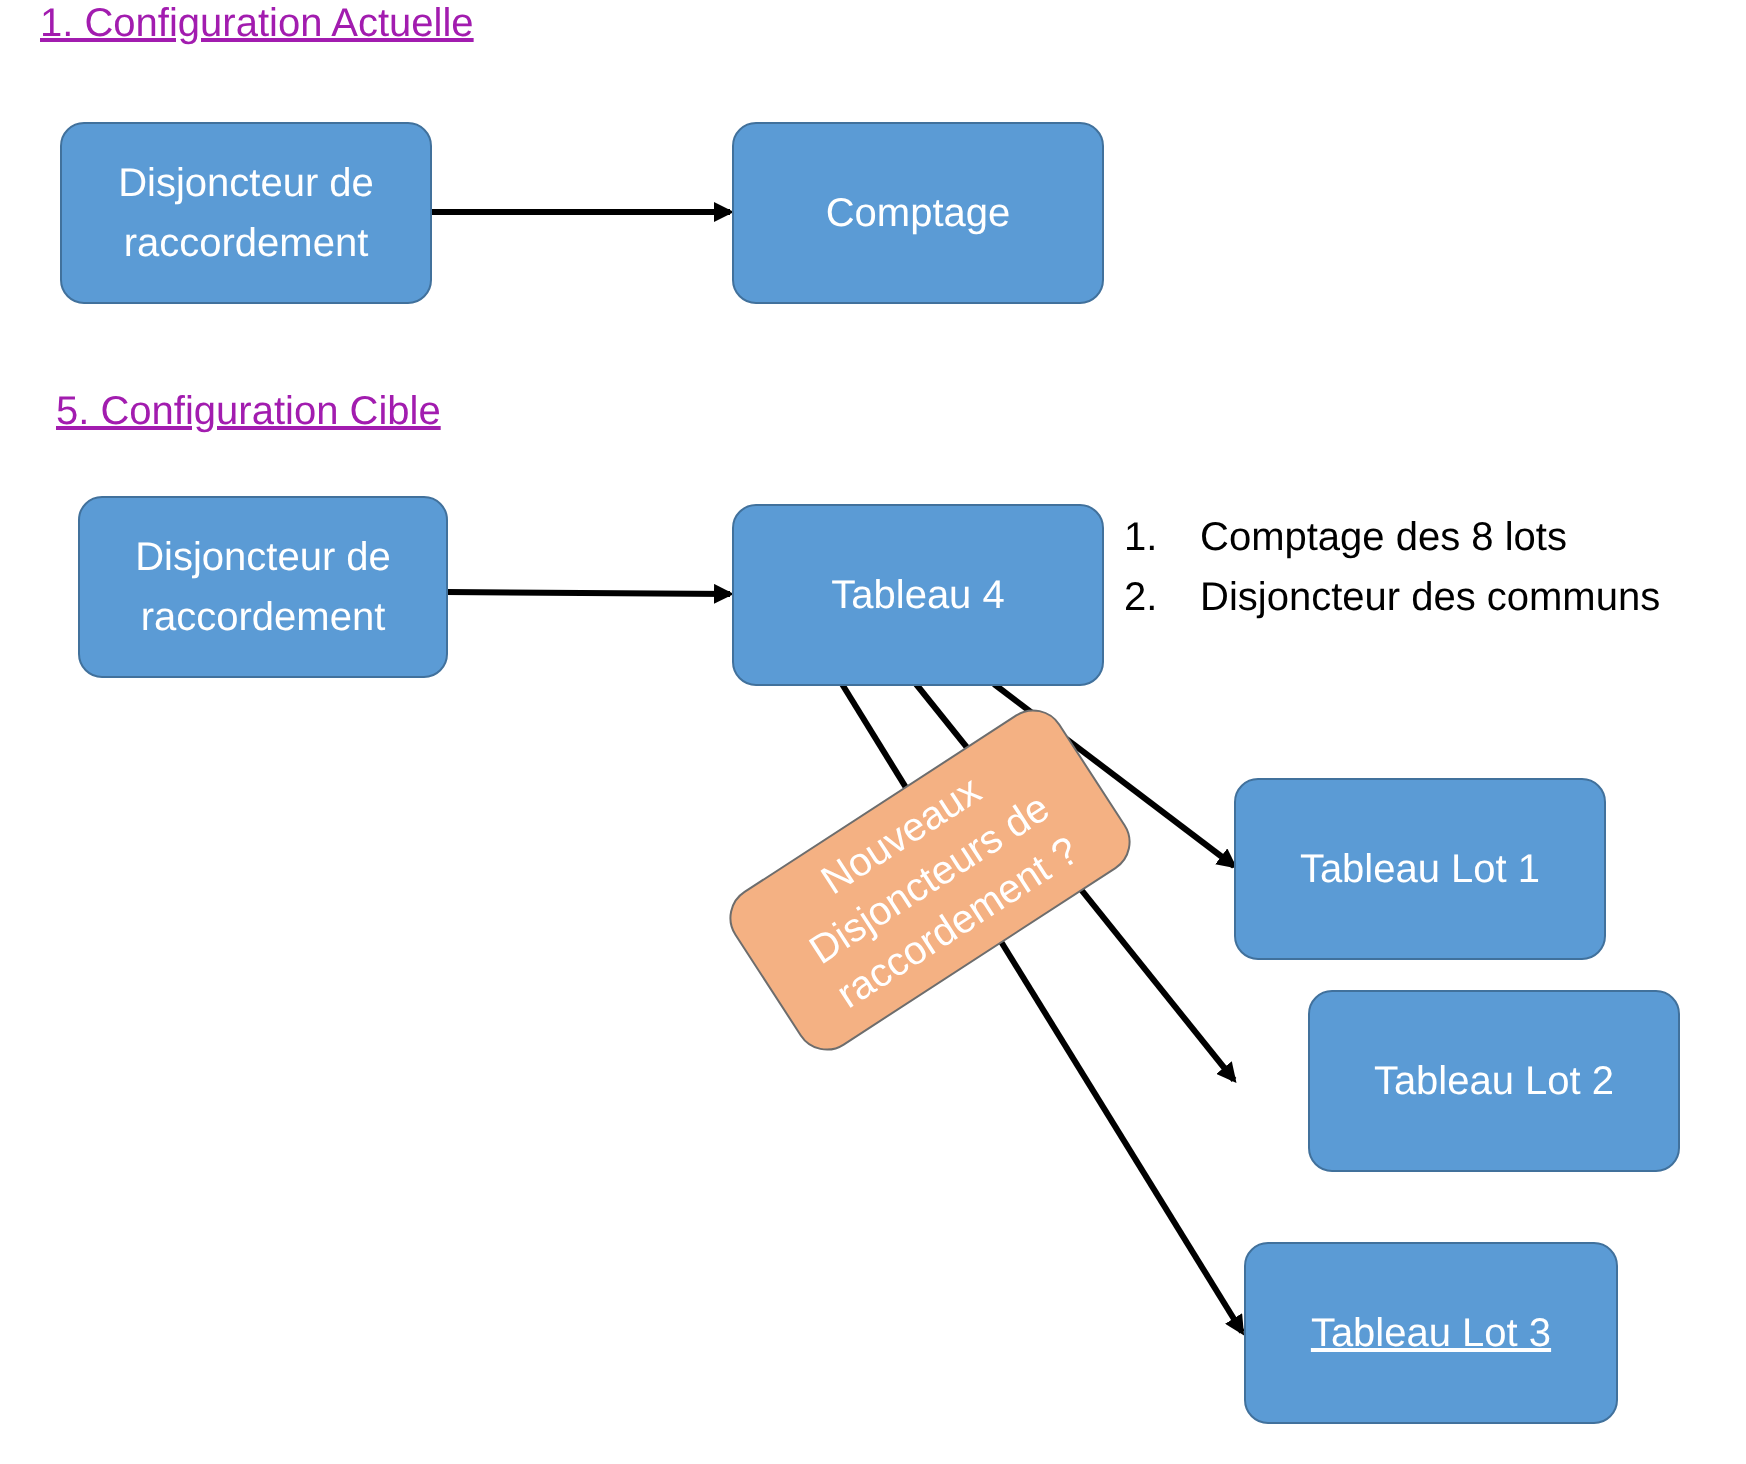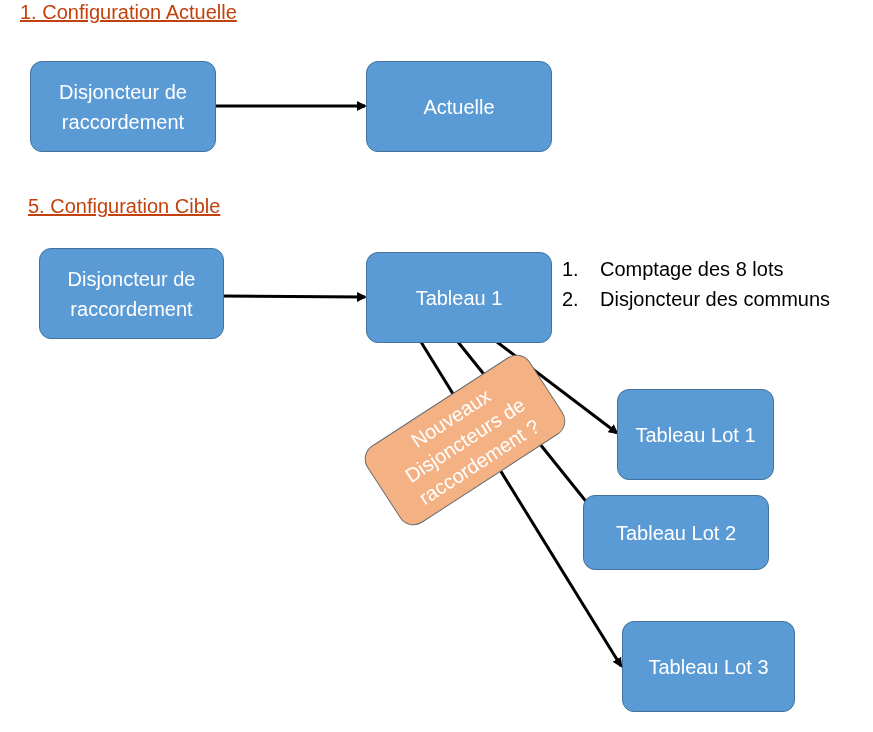--- a/index.html
+++ b/index.html
@@ -1,17 +1,17 @@
 <!DOCTYPE html>
 <html><head>
 <meta charset="utf-8">
 <style>
   html,body{margin:0;padding:0;background:#ffffff;}
   body{width:873px;height:732px;position:relative;overflow:hidden;font-family:"Liberation Sans",sans-serif;}
-  .heading{position:absolute;font-size:20px;color:#c2410c;text-decoration:underline;white-space:nowrap;}
+  .heading{position:absolute;font-size:20px;color:#a21caf;text-decoration:underline;white-space:nowrap;}
   .box{position:absolute;background:#5b9bd5;border:1px solid #41719c;border-radius:12px;color:#fff;
        display:flex;align-items:center;justify-content:center;text-align:center;font-size:20px;line-height:30px;box-sizing:border-box;}
   .note{position:absolute;width:360px;height:26px;left:0;font-size:20px;color:#000;white-space:nowrap;}
   .note span.n{display:inline-block;width:38px;}
   svg.arrows{position:absolute;left:0;top:0;}
   .orange{position:absolute;background:#f4b183;border:1px solid #6d6d6d;border-radius:16px;color:#fff;
        display:flex;align-items:center;justify-content:center;text-align:center;font-size:20px;line-height:26px;box-sizing:border-box;
        transform:rotate(-33deg);}
 </style>
 </head>
@@ -32,47 +32,47 @@
   <line x1="421" y1="342" x2="621" y2="666" stroke="#000" stroke-width="3" marker-end="url(#ah)"></line>
 </svg>
 
 <div class="box" style="left:30px;top:61px;width:186px;height:91px;">
   <div>
       <div>Disjoncteur de</div>
       <div>raccordement</div>
     </div>
 </div>
 <div class="box" style="left:366px;top:61px;width:186px;height:91px;">
-  <span>Actuelle</span>
+  <span>Comptage</span>
 </div>
 
 <div class="heading" style="left:28px;top:195px;">5. Configuration Cible</div>
 
 <div class="box" style="left:39px;top:248px;width:185px;height:91px;">
   <div>
       <div>Disjoncteur de</div>
       <div>raccordement</div>
     </div>
 </div>
 <div class="box" style="left:366px;top:252px;width:186px;height:91px;">
-  <span>Tableau 1</span>
+  <span>Tableau 4</span>
 </div>
 
 <div style="position:absolute;left:562px;top:258px;">
   <div class="note" style="position:relative;"><span class="n">1.</span><span>Comptage des 8 lots</span></div>
   <div class="note" style="position:relative;top:4px;"><span class="n">2.</span><span>Disjoncteur des communs</span></div>
 </div>
 
-<div class="box" style="left:617px;top:389px;width:157px;height:91px;">
+<div class="box" style="left:617px;top:389px;width:186px;height:91px;">
   <span>Tableau Lot 1</span>
 </div>
-<div class="box" style="left:583px;top:495px;width:186px;height:75px;">
+<div class="box" style="left:654px;top:495px;width:186px;height:91px;">
   <span>Tableau Lot 2</span>
 </div>
-<div class="box" style="left:622px;top:621px;width:173px;height:91px;">
+<div class="box" style="left:622px;top:621px;width:187px;height:91px;text-decoration:underline;">
   <span>Tableau Lot 3</span>
 </div>
 
 <div class="orange" style="left:368px;top:394px;width:194px;height:92px;">
   <div>
     <div>Nouveaux</div>
     <div>Disjoncteurs de</div>
     <div>raccordement ?</div>
   </div>
 </div>

